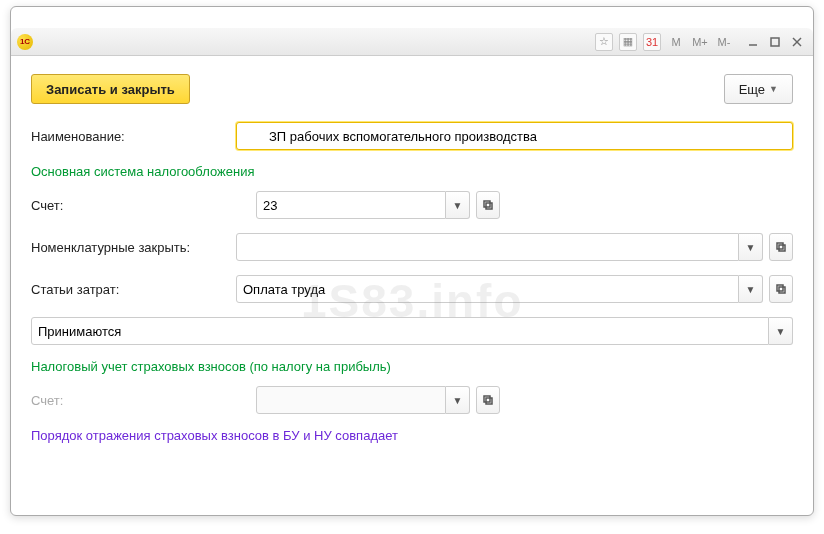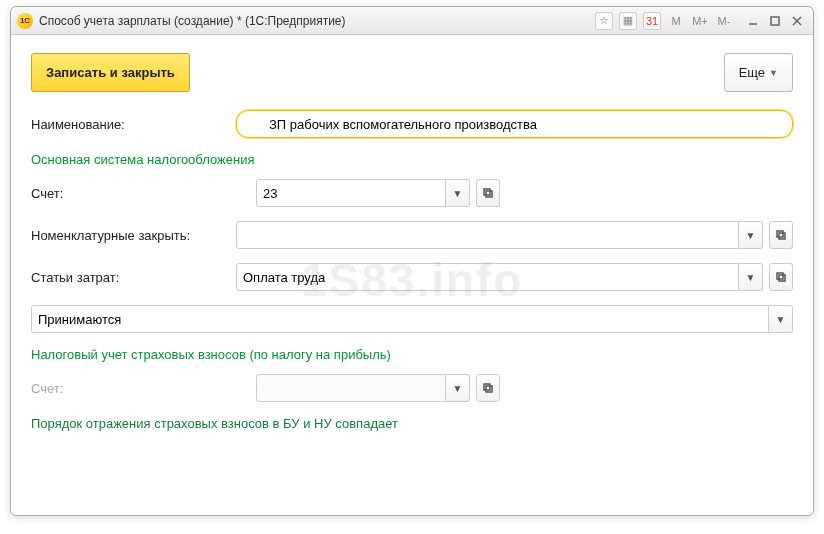--- a/index.html
+++ b/index.html
@@ -25,20 +25,21 @@
   .titlebar {
     height: 28px;
     background: linear-gradient(#f7f7f7,#e8e8e8);
     border-bottom: 1px solid #ccc;
     border-radius: 6px 6px 0 0;
     display: flex;
     align-items: center;
     padding: 0 6px;
     font-size: 12px;
     color: #333;
+    margin-top: 21px;
   }
   .titlebar .logo {
     width: 16px; height: 16px;
     background: radial-gradient(circle at 30% 30%, #ffdf4a, #e6b800);
     border-radius: 50%;
     margin-right: 6px;
     display: flex; align-items:center; justify-content:center;
     font-size:8px; color:#a00; font-weight:bold;
   }
   .titlebar .title-text { flex: 0 0 auto; }
@@ -61,21 +62,21 @@
     color: #222;
     margin-bottom: 16px;
   }
   .toolbar {
     display:flex;
     align-items:center;
     gap:10px;
     margin-bottom:18px;
   }
   .btn {
-    height:39px;
+    height:30px;
     padding:0 14px;
     border:1px solid #b8b8b8;
     background:linear-gradient(#fff,#f2f2f2);
     border-radius:3px;
     font-size:13px;
     color:#222;
     cursor:pointer;
     display:flex; align-items:center; gap:4px;
   }
   .btn-primary {
@@ -111,62 +112,61 @@
   }
   .input-wrap.narrow { flex:0 0 200px;padding-left:20px; }
   input.text-input {
     flex:1;
     border:1px solid #ccc;
     padding:0 6px;
     font-size:13px;
     outline:none;
     border-radius:3px 0 0 3px;
   }
-  .input-wrap.single input.text-input { border-radius:12px;padding-left:32px; }
+  .input-wrap.single input.text-input { border-radius:3px;padding-left:32px; }
   .input-wrap.focused input.text-input { border:1px solid #e8b800; box-shadow:0 0 0 1px #ffe873; }
   .input-part-btn {
     width:24px;
     border:1px solid #ccc;
     border-left:none;
     background:linear-gradient(#fff,#f2f2f2);
     display:flex; align-items:center; justify-content:center;
     font-size:10px; color:#555;
     cursor:pointer;
   }
   .input-part-btn.last { border-radius:0 3px 3px 0; }
   .input-part-btn.detached {
     border-left:1px solid #ccc;
     margin-left:6px;
     border-radius:3px;
   }
   .input-part-btn svg { width:10px; height:10px; stroke:#555; fill:none; stroke-width:1.5; }
 
   .note {
-    color:#15803d;
+    color:#6d28d9;
     margin-top:8px;
   }
   .watermark {
     position:absolute;
     top:218px; left:290px;
     font-size:46px;
     color:rgba(150,150,150,0.15);
     font-weight:bold;
     pointer-events:none;
     letter-spacing:2px;
   }
 </style>
 </head>
 <body>
 
 <div class="window">
   <div class="titlebar">
     <div class="logo">
         <span>1C</span>
       </div>
-    <div class="title-text">Способ учета зарплаты (создание) *  (1С:Предприятие)</div>
     <div class="spacer"></div>
     <div class="tb-icons">
       <span class="boxed">☆</span>
       <span class="boxed">▦</span>
       <span class="boxed cal">31</span>
       <span>M</span>
       <span>M+</span>
       <span>M-</span>
     </div>
     <div class="win-controls">

